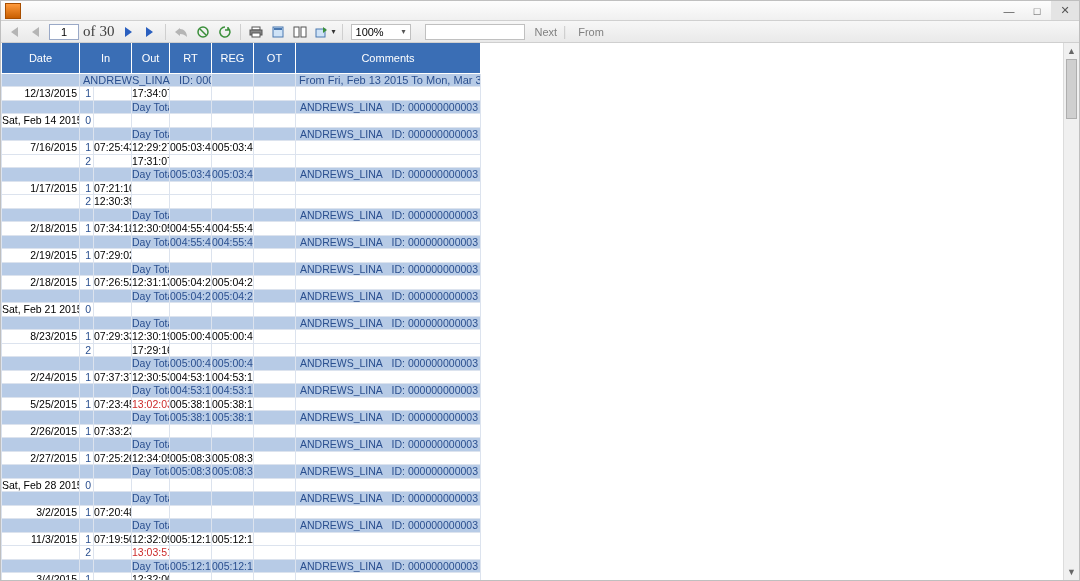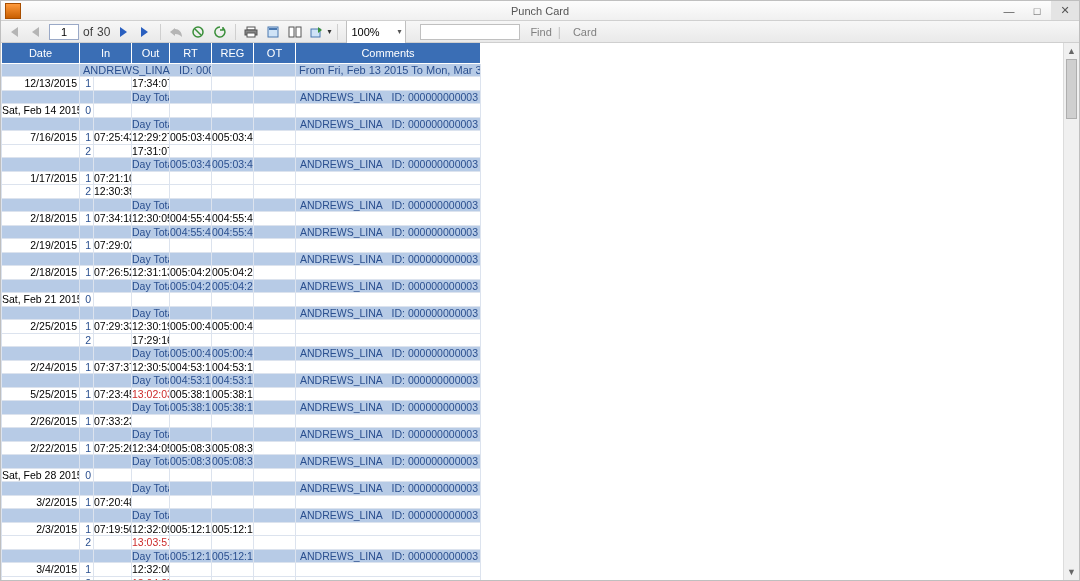--- a/index.html
+++ b/index.html
@@ -12,22 +12,22 @@
   .titlebar .title { position: absolute; left: 0; right: 0; text-align: center; color: #555; font-size: 11px; pointer-events: none; }
   .titlebar .win-controls { margin-left: auto; display: flex; height: 100%; }
   .titlebar .win-btn { width: 28px; height: 100%; display: flex; align-items: center; justify-content: center; color: #555; font-size: 11px; }
   .titlebar .win-btn.close { background: #e4e4e4; }
 
   .toolbar { height: 22px; background: linear-gradient(#f7f7f7,#e9e9e9); border-bottom: 1px solid #cfcfcf; display: flex; align-items: center; padding: 0 4px; gap: 4px; }
   .tb-btn { width: 18px; height: 18px; display: flex; align-items: center; justify-content: center; color: #404040; }
   .tb-btn.disabled { color: #b5b5b5; }
   .tb-sep { width: 1px; height: 16px; background: #cfcfcf; margin: 0 2px; }
   .page-input { width: 30px; height: 16px; border: 1px solid #9aa9c7; text-align: center; font-size: 11px; background: #fff; }
-  .tb-text { color: #404040; font-size: 12px; }
-  .zoom { width: 60px; height: 16px; border: 1px solid #c0c0c0; font-size: 11px; display: flex; align-items: center; padding: 11px 4px; justify-content: space-between; background: #fff; margin-left:2px; }
+  .tb-text { color: #404040; font-size: 15px; font-family: Liberation Serif, serif; }
+  .zoom { width: 60px; height: 16px; border: 1px solid #c0c0c0; font-size: 11px; display: flex; align-items: center; padding: 3px 4px; justify-content: space-between; background: #fff; margin-left:2px; }
   .zoom .arrow { font-size: 8px; color: #555; }
   .find-box { width: 100px; height: 16px; border: 1px solid #c0c0c0; background: #fff; font-size: 11px; padding: 0 3px; margin-left: 10px; }
   .find-label, .next-label { color: #808080; font-size: 11px; margin-left: 6px; }
   .drop-arrow { font-size: 8px; color: #333; margin-left:-3px; }
 
   .report-area { flex: 1; display: flex; overflow: hidden; }
   .report-viewport { width: 1064px; height: 100%; overflow: hidden; position: relative; }
   .scrollbar { width: 16px; height: 100%; background: #f0f0f0; border-left: 1px solid #dcdcdc; position: relative; }
   .scrollbar .arrow-up, .scrollbar .arrow-down { position: absolute; left: 0; width: 100%; height: 16px; display:flex; align-items:center; justify-content:center; color:#666; font-size:9px; }
   .scrollbar .arrow-up { top: 0; }
@@ -37,21 +37,21 @@
   table.report { border-collapse: collapse; width: 479px; table-layout: fixed; }
   table.report col.c-date { width: 78px; }
   table.report col.c-seq  { width: 14px; }
   table.report col.c-in   { width: 38px; }
   table.report col.c-out  { width: 38px; }
   table.report col.c-rt   { width: 42px; }
   table.report col.c-reg  { width: 42px; }
   table.report col.c-ot   { width: 42px; }
   table.report col.c-com  { width: 185px; }
 
-  table.report th { background: #3a6eb5; color: #fff; font-weight: normal; font-size: 11px; height: 20px; border: 1px solid #fff; border-top: none; text-align: center; }
+  table.report th { background: #3a6eb5; color: #fff; font-weight: normal; font-size: 11px; height: 30px; border: 1px solid #fff; border-top: none; text-align: center; }
   table.report td { font-size: 10.5px; height: 13.5px; border: 1px solid #dce3ee; text-align: right; padding-right: 2px; white-space: nowrap; overflow: hidden; }
   table.report td.left { text-align: left; padding-left: 3px; padding-right: 0; }
 
   tr.head-row td { background: #b7cbe6; color: #2a4f8f; font-size: 11px; }
   tr.head-row td.left { font-weight: normal; }
   tr.range td { color: #2a4f8f; }
 
   tr.total td { background: #b7cbe6; color: #2a4f8f; }
   tr.total td.val { color: #2a4f8f; }
 
@@ -66,21 +66,20 @@
 
   svg { display:block; }
 </style>
 </head>
 <body>
 
 <div class="window">
 
   <div class="titlebar">
     <div class="app-icon"></div>
-    <div class="title">Punch Card</div>
     <div class="win-controls">
       <div class="win-btn">—</div>
       <div class="win-btn">□</div>
       <div class="win-btn close">✕</div>
     </div>
   </div>
 
   <div class="toolbar">
     <div class="tb-btn disabled">
       <svg width="12" height="10">
@@ -148,23 +147,23 @@
           <path d="M8 1l4 3-4 3z" fill="#3a8f3a"></path>
         </svg>
     </div>
     <span class="drop-arrow">▾</span>
     <div class="tb-sep"></div>
     <div class="zoom">
       <span>100%</span>
       <span class="arrow">▾</span>
     </div>
     <input class="find-box" value="" style="">
-    <span class="find-label">Find</span>
+    <span class="find-label">Next</span>
     <span class="tb-text" style="color:#c0c0c0;margin:0 2px;">|</span>
-    <span class="next-label">Card</span>
+    <span class="next-label">From</span>
   </div>
 
   <div class="report-area">
     <div class="report-viewport">
       <table class="report">
         <colgroup>
           <col class="c-date">
             <col class="c-seq">
             <col class="c-in">
             <col class="c-out">
@@ -366,21 +365,21 @@
               <td></td>
               <td></td>
               <td></td>
               <td style="text-align:right;">Day Total</td>
               <td class="val"></td>
               <td class="val"></td>
               <td></td>
               <td style="text-align:right;">ANDREWS_LINA&nbsp;&nbsp;&nbsp;ID: 000000000003</td>
             </tr>
             <tr class="data">
-              <td class="date">2/25/2015</td>
+              <td class="date">8/23/2015</td>
               <td class="seq">1</td>
               <td>07:29:33</td>
               <td class="">12:30:19</td>
               <td>005:00:46</td>
               <td>005:00:46</td>
               <td></td>
               <td class="comments"></td>
             </tr>
             <tr class="data">
               <td class="date"></td>
@@ -456,21 +455,21 @@
               <td></td>
               <td></td>
               <td></td>
               <td style="text-align:right;">Day Total</td>
               <td class="val"></td>
               <td class="val"></td>
               <td></td>
               <td style="text-align:right;">ANDREWS_LINA&nbsp;&nbsp;&nbsp;ID: 000000000003</td>
             </tr>
             <tr class="data">
-              <td class="date">2/22/2015</td>
+              <td class="date">2/27/2015</td>
               <td class="seq">1</td>
               <td>07:25:26</td>
               <td class="">12:34:05</td>
               <td>005:08:39</td>
               <td>005:08:39</td>
               <td></td>
               <td class="comments"></td>
             </tr>
             <tr class="total">
               <td></td>
@@ -516,21 +515,21 @@
               <td></td>
               <td></td>
               <td></td>
               <td style="text-align:right;">Day Total</td>
               <td class="val"></td>
               <td class="val"></td>
               <td></td>
               <td style="text-align:right;">ANDREWS_LINA&nbsp;&nbsp;&nbsp;ID: 000000000003</td>
             </tr>
             <tr class="data">
-              <td class="date">2/3/2015</td>
+              <td class="date">11/3/2015</td>
               <td class="seq">1</td>
               <td>07:19:50</td>
               <td class="">12:32:09</td>
               <td>005:12:19</td>
               <td>005:12:19</td>
               <td></td>
               <td class="comments"></td>
             </tr>
             <tr class="data">
               <td class="date"></td>

